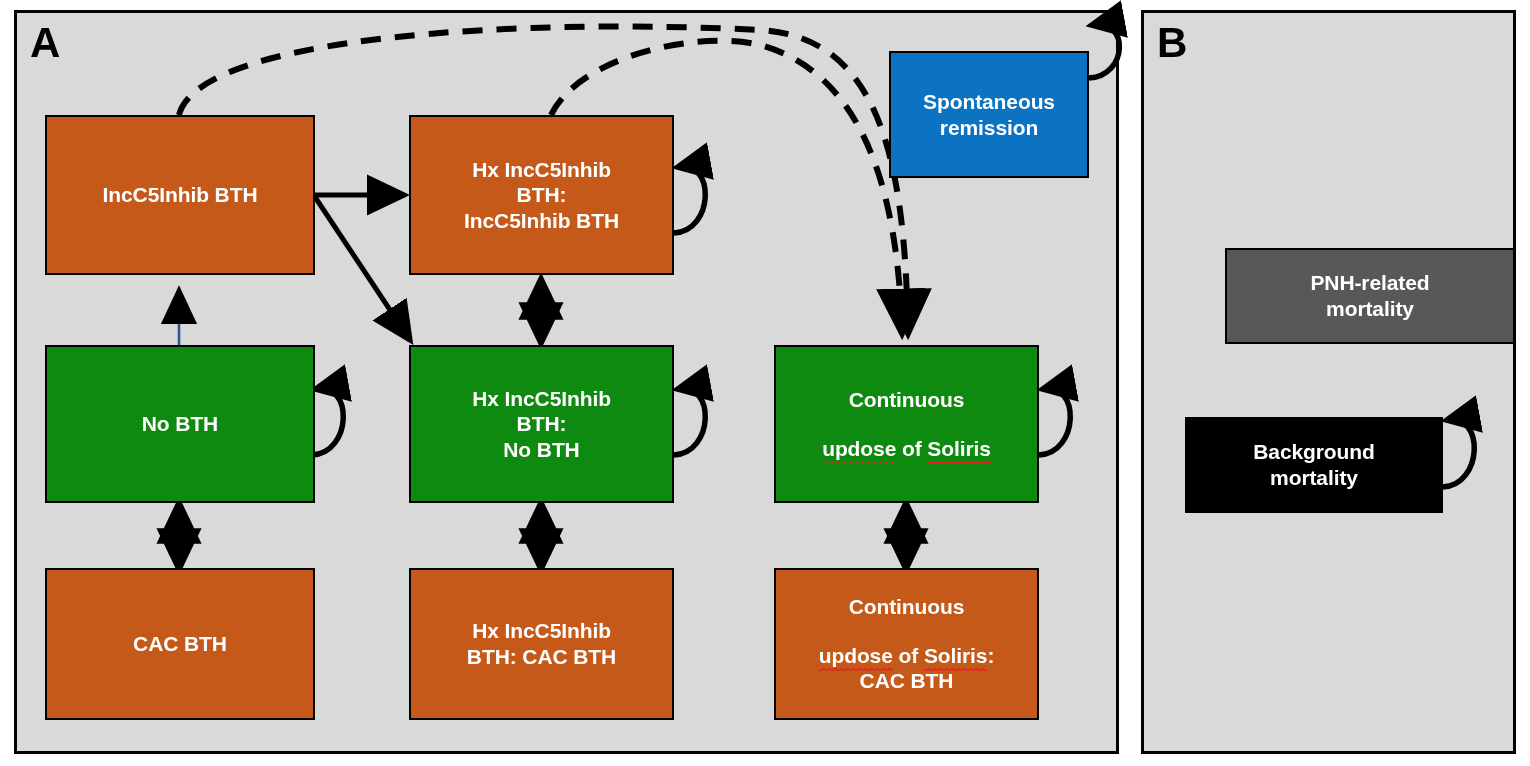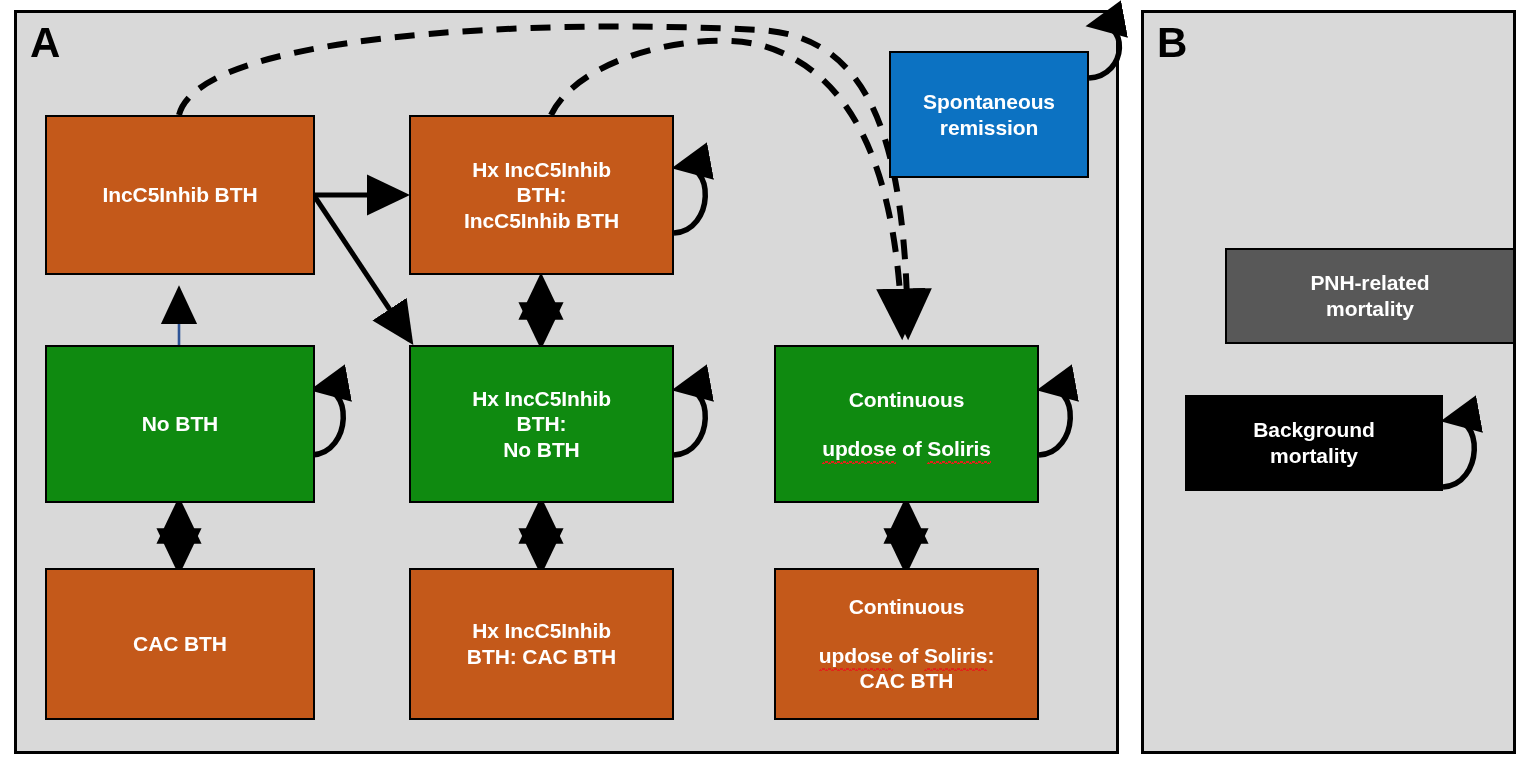--- a/index.html
+++ b/index.html
@@ -187,18 +187,18 @@
       <span class="spell">updose</span><span> of </span><span class="spell">Soliris</span><span>:</span><br>
       <span>CAC BTH</span>
     </div>
   </div>
 
   <div class="node graybox" style="left:1185px;top:248px;width:290px;height:96px;margin-left:40px;">
     <span>PNH-related
 mortality</span>
   </div>
 
-  <div class="node blackbox" style="left:1185px;top:395px;width:258px;height:96px;">
+  <div class="node blackbox" style="left:1185px;top:417px;width:258px;height:96px;">
     <span>Background
 mortality</span>
   </div>
 
 </div>
 
 </body></html>

